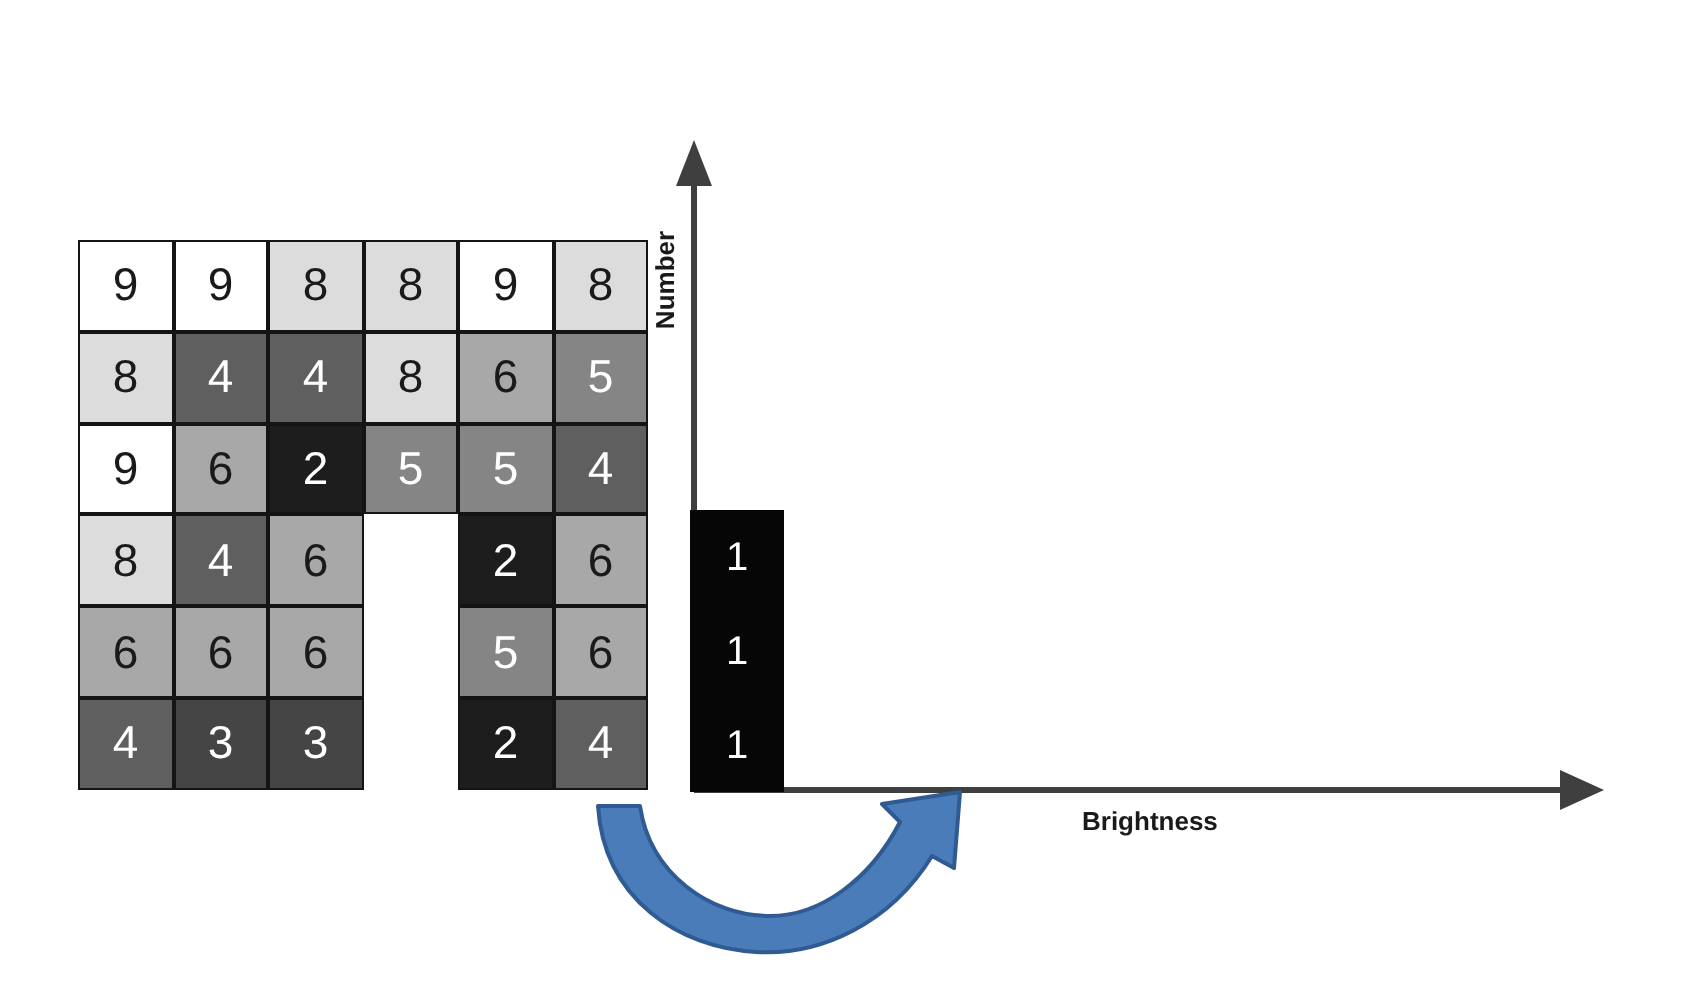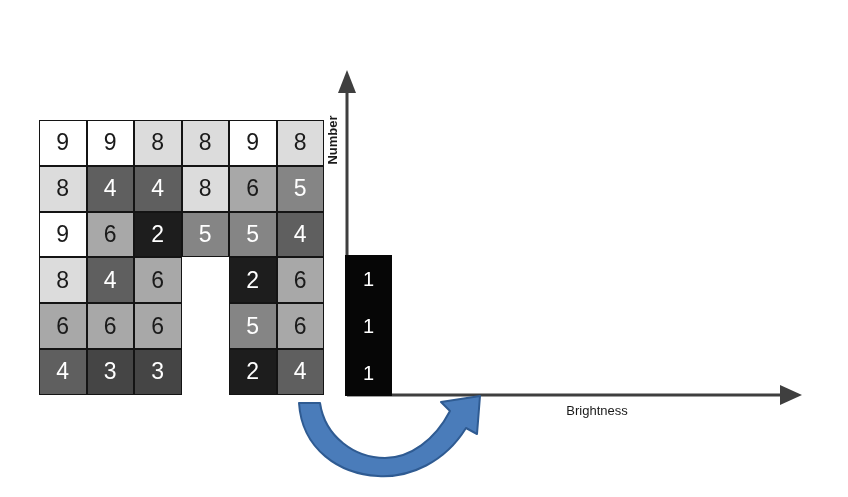--- a/index.html
+++ b/index.html
@@ -35,22 +35,22 @@
     font-size:20px;line-height:1;
   }
   
   #y-axis-label{
     position:absolute;left:293px;top:132px;width:80px;height:16px;
     transform:rotate(-90deg);
     text-align:center;font-weight:bold;font-size:13px;color:#1a1a1a;
     z-index:1;
   }
   #x-axis-label{
-    position:absolute;left:555px;top:403px;width:84px;height:16px;
-    text-align:center;font-weight:normal;font-size:13px;color:#1a1a1a;
+    position:absolute;left:541px;top:403px;width:84px;height:16px;
+    text-align:left;font-weight:bold;font-size:13px;color:#1a1a1a;
     z-index:1;
   }
 </style>
 </head>
 <body>
 
 <div id="figure">
 
   <div id="pixel-grid">
       <div class="cell" style="background: rgb(255, 255, 255); color: rgb(26, 26, 26); border-color: rgb(20, 20, 20);">9</div>

